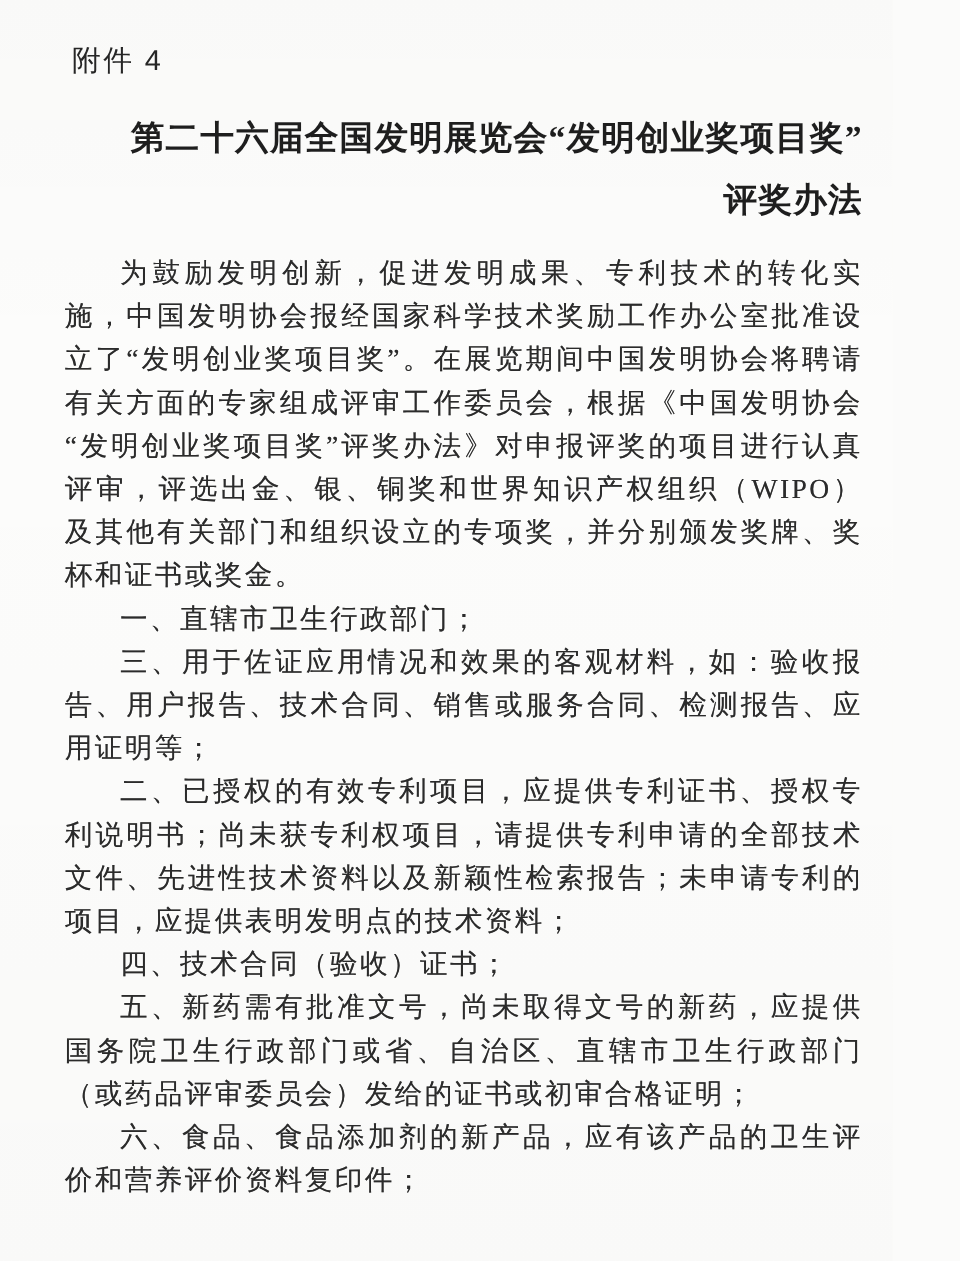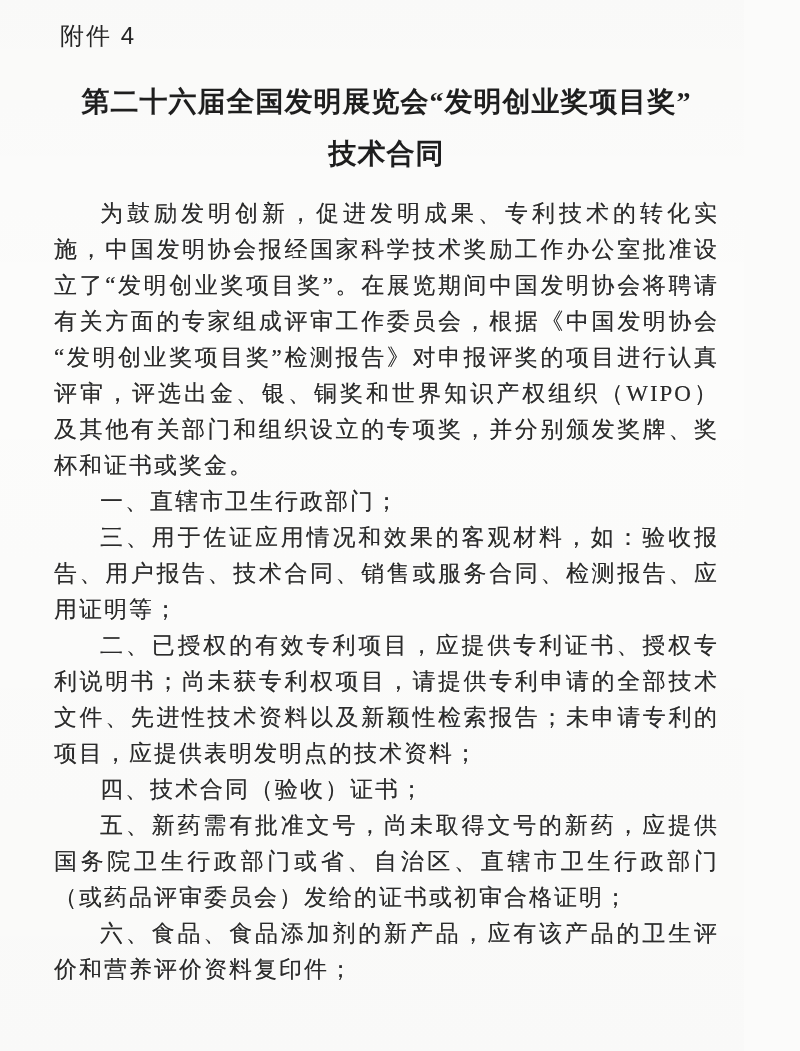--- a/index.html
+++ b/index.html
@@ -11,36 +11,36 @@
     height: 1051px;
     background: #fbfbfa;
     overflow: hidden;
     font-family: "Liberation Serif", "DejaVu Serif", serif;
     color: #2b2b2b;
   }
   .page {
     box-sizing: border-box;
     width: 744px;
     height: 1051px;
-    padding: 16px 25px 10px 54px;
+    padding: 30px 25px 10px 54px;
     background: #fcfcfb;
     
     background-image: linear-gradient(180deg, rgba(0,0,0,0.012) 0%, rgba(0,0,0,0) 30%, rgba(0,0,0,0.01) 100%);
   }
   .attachment-label {
     font-family: "Liberation Sans", "DejaVu Sans", sans-serif;
     font-size: 24px;
     letter-spacing: 2px;
     margin: 4px 0 0 6px;
     color: #262626;
   }
   .doc-title {
     margin: 24px 0 0 0;
     font-weight: bold;
-    text-align: center;
+    text-align: right;
     font-size: 28px;
     line-height: 52px;
     color: #1e1e1e;
     letter-spacing: 1px;
   }
   .doc-title .title-line {
     display: block;
   }
   .doc-body {
     margin-top: 16px;
@@ -58,25 +58,25 @@
 </style>
 </head>
 <body>
 
 <div class="page">
 
   <div class="attachment-label">附件 4</div>
 
   <h1 class="doc-title">
     <span class="title-line">第二十六届全国发明展览会“发明创业奖项目奖”</span>
-    <span class="title-line">技术合同</span>
+    <span class="title-line">评奖办法</span>
   </h1>
 
   <div class="doc-body">
-    <p>为鼓励发明创新，促进发明成果、专利技术的转化实施，中国发明协会报经国家科学技术奖励工作办公室批准设立了“发明创业奖项目奖”。在展览期间中国发明协会将聘请有关方面的专家组成评审工作委员会，根据《中国发明协会“发明创业奖项目奖”检测报告》对申报评奖的项目进行认真评审，评选出金、银、铜奖和世界知识产权组织（WIPO）及其他有关部门和组织设立的专项奖，并分别颁发奖牌、奖杯和证书或奖金。</p>
+    <p>为鼓励发明创新，促进发明成果、专利技术的转化实施，中国发明协会报经国家科学技术奖励工作办公室批准设立了“发明创业奖项目奖”。在展览期间中国发明协会将聘请有关方面的专家组成评审工作委员会，根据《中国发明协会“发明创业奖项目奖”评奖办法》对申报评奖的项目进行认真评审，评选出金、银、铜奖和世界知识产权组织（WIPO）及其他有关部门和组织设立的专项奖，并分别颁发奖牌、奖杯和证书或奖金。</p>
     <p>一、直辖市卫生行政部门；</p>
     <p>三、用于佐证应用情况和效果的客观材料，如：验收报告、用户报告、技术合同、销售或服务合同、检测报告、应用证明等；</p>
     <p>二、已授权的有效专利项目，应提供专利证书、授权专利说明书；尚未获专利权项目，请提供专利申请的全部技术文件、先进性技术资料以及新颖性检索报告；未申请专利的项目，应提供表明发明点的技术资料；</p>
     <p>四、技术合同（验收）证书；</p>
     <p>五、新药需有批准文号，尚未取得文号的新药，应提供国务院卫生行政部门或省、自治区、直辖市卫生行政部门（或药品评审委员会）发给的证书或初审合格证明；</p>
     <p>六、食品、食品添加剂的新产品，应有该产品的卫生评价和营养评价资料复印件；</p>
   </div>
 
 </div>
 

